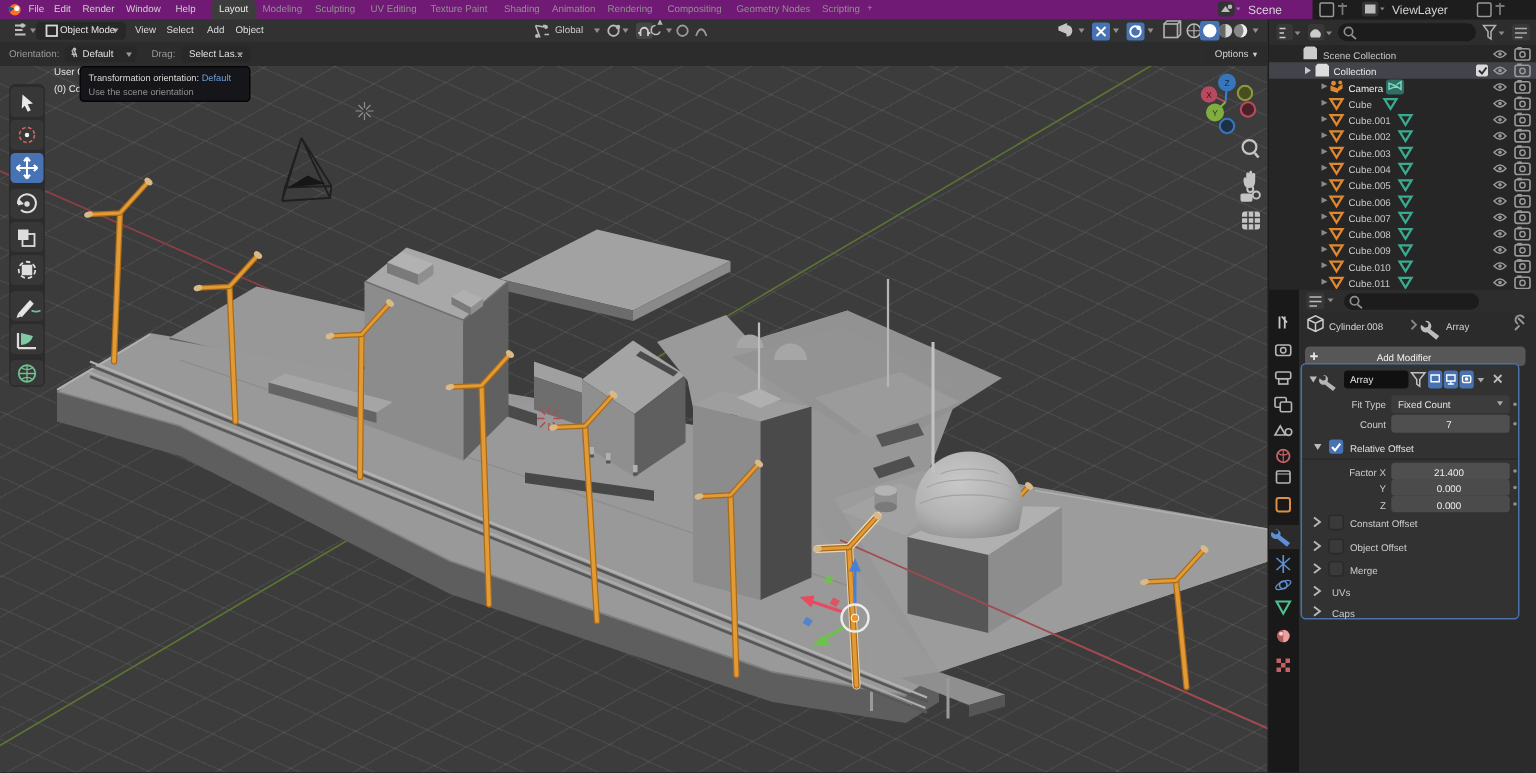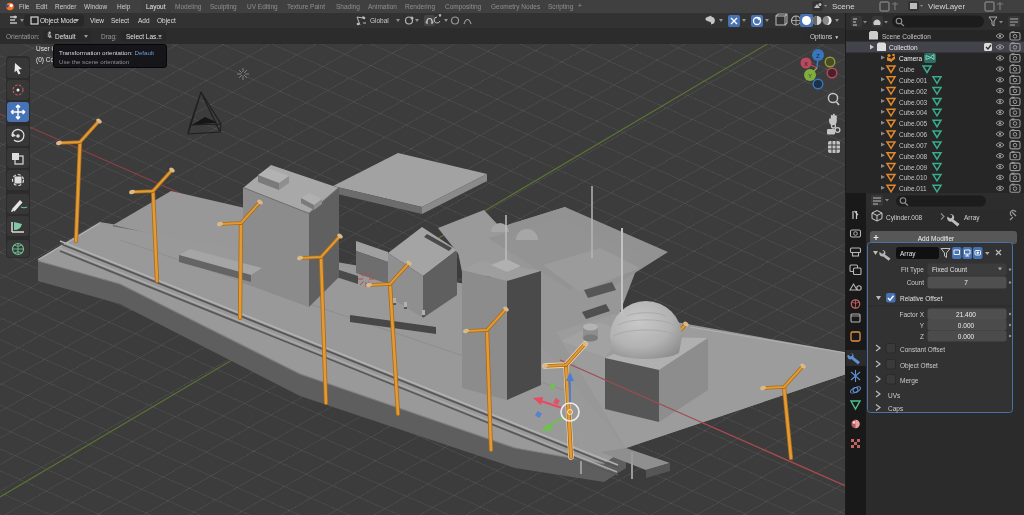--- a/index.html
+++ b/index.html
@@ -1,21 +1,21 @@
 <!DOCTYPE html>
 <html><head>
 <meta charset="utf-8">
 <style>
   * { margin:0; padding:0; box-sizing:border-box; }
   html,body { width:1024px; height:515px; overflow:hidden; background:#1d1d1d;
     font-family:"Liberation Sans", sans-serif; }
   #app { position:relative; width:1024px; height:515px; }
   .abs { position:absolute; }
   
-  #topbar { left:0; top:0; width:1024px; height:13px; background:#404040; color:#d0d0d0; font-size:6.5px;padding-left:28px; }
+  #topbar { left:0; top:0; width:875px; height:13px; background:#701a75; color:#d0d0d0; font-size:6.5px;padding-left:28px; }
   #topbar .menu { position:absolute; top:3px; color:#cfcfcf; }
   #topbar .tab { position:absolute; top:0; height:13px; line-height:13px; padding:0 5px; color:#909090; }
   #topbar .tab.active { background:#3d3d3d; color:#e8e8e8; border-radius:3px 3px 0 0; }
   
   #viewport { left:0; top:13px; width:845px; height:502px; background:#3c3c3c; overflow:hidden; }
   #grid { position:absolute; left:0; top:0; width:845px; height:502px;
     background-image:
       repeating-linear-gradient(23.7deg, rgba(255,255,255,0.06) 0 1px, transparent 1px 20px),
       repeating-linear-gradient(150.1deg, rgba(255,255,255,0.06) 0 1px, transparent 1px 23px);
   }

